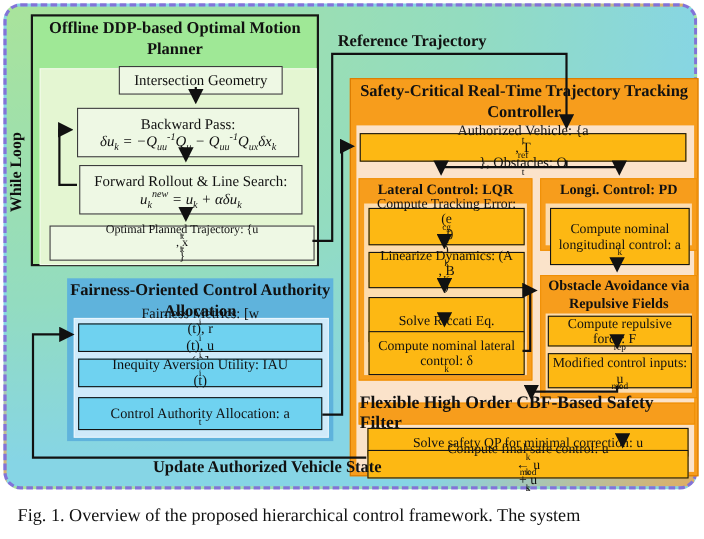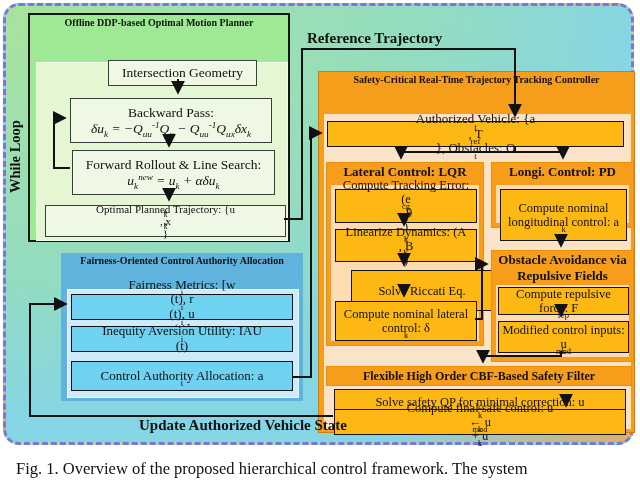--- a/index.html
+++ b/index.html
@@ -5,21 +5,21 @@
   html,body{margin:0;padding:0;background:#fff;}
   .stage{position:relative;width:640px;height:490px;background:#ffffff;overflow:hidden;
          font-family:"Liberation Serif",serif;color:#111;}
   .figure{position:absolute;left:3px;top:3px;width:631px;height:442px;box-sizing:border-box;
           border:3px dashed #8273d8;border-radius:16px;
           background:radial-gradient(ellipse 1400px 900px at 0% 0%,
             #a9e39b 0%, #93dcc0 30%, #86d5e5 46%, #86d5e5 55%, #f2a648 68%, #f79d1c 82%);}
   .wires{position:absolute;left:0;top:0;width:631px;height:442px;z-index:40;pointer-events:none;}
   .panel{position:absolute;box-sizing:border-box;}
   .ptitle{position:absolute;left:0;right:0;top:2px;text-align:center;font-weight:bold;
-          font-size:10px;line-height:1.24;}
+          font-size:15px;line-height:1.24;}
   .box{position:absolute;box-sizing:border-box;display:flex;flex-direction:column;align-items:center;
        justify-content:center;text-align:center;font-size:12.5px;line-height:1.12;padding:12px 2px;}
   sub,sup{font-size:0.68em;line-height:0;}
   
   .green{left:22px;top:7px;width:262px;height:229px;background:#9fe896;border:2px solid #161616;}
   .green .inner{position:absolute;left:6px;top:47px;width:250px;height:177px;background:#e4f6d2;
                 border:1px solid rgba(255,255,255,.55);}
   .gbox{background:#eef8e4;border:1.2px solid #3c3c3c;}
   .while-label{position:absolute;left:1px;top:92px;height:118px;writing-mode:vertical-rl;
                transform:rotate(180deg);font-weight:bold;font-size:14.5px;text-align:center;z-index:5;}
@@ -30,21 +30,21 @@
   .bbox{background:#6fd2f0;border:1.4px solid #131313;font-size:13px;}
   
   .orange{left:312px;top:65px;width:317px;height:362px;background:#f79d1c;border:1.5px solid #d97b00;}
   .orange .inner{position:absolute;left:5px;top:42px;width:307px;height:315px;background:#fbe3ca;}
   .sub{position:absolute;box-sizing:border-box;background:#f79d1c;border:1.5px solid #ef8f06;}
   .sub .sinner{position:absolute;left:4px;right:4px;bottom:4px;background:#fcdcb0;}
   .shdr{position:absolute;left:0;right:0;top:1px;text-align:center;font-weight:bold;
         font-size:13px;line-height:1.22;}
   .obox{background:#fdb813;border:1.4px solid #151515;}
   .goldbar{position:absolute;box-sizing:border-box;background:#f79d1c;border:1.5px solid #ef8f06;
-           display:flex;align-items:center;justify-content:center;font-weight:bold;font-size:12px;}
+           display:flex;align-items:center;justify-content:center;font-weight:bold;font-size:16px;}
   
   .flabel{position:absolute;font-weight:bold;font-size:15px;z-index:45;}
   .caption{position:absolute;left:5px;top:459px;width:632px;font-size:16.5px;line-height:1.25;margin-left:11px;}
 </style>
 </head>
 <body>
 
 <div class="stage">
   <div class="figure">
 
@@ -77,21 +77,21 @@
     <div class="panel orange">
       <div class="ptitle">Safety-Critical Real-Time Trajectory Tracking Controller</div>
       <div class="inner"></div>
       <div class="box obox" style="left:8px;top:49px;width:297px;height:26px;font-size:13px;">Authorized Vehicle: {a<sub>t</sub>, T<sub>ref</sub>}, Obstacles: O<sub>t</sub></div>
 
       <div class="sub" style="left:7px;top:90px;width:158px;height:184px;">
         <div class="shdr">Lateral Control: LQR</div>
         <div class="sinner" style="top:22px;"></div>
         <div class="box obox" style="left:8px;top:26px;width:142px;height:34px;">Compute Tracking Error: (e<sub>cg</sub>, θ<sub>e</sub>)</div>
         <div class="box obox" style="left:8px;top:66px;width:142px;height:33px;">Linearize Dynamics: (A<sub>k</sub>, B<sub>K</sub>)</div>
-        <div class="box obox" style="left:24px;top:107px;width:142px;height:41px;">Solve Riccati Eq.</div>
+        <div class="box obox" style="left:8px;top:107px;width:142px;height:41px;">Solve Riccati Eq.</div>
         <div class="box obox" style="left:8px;top:138px;width:142px;height:40px;">Compute nominal lateral control: δ<sub>k</sub></div>
       </div>
 
       <div class="sub" style="left:172px;top:90px;width:143px;height:66px;text-decoration:underline;">
         <div class="shdr">Longi. Control: PD</div>
         <div class="sinner" style="top:22px;"></div>
         <div class="box obox" style="left:8px;top:26px;width:127px;height:52px;">Compute nominal longitudinal control: a<sub>k</sub></div>
       </div>
 
       <div class="sub" style="left:172px;top:178px;width:143px;height:112px;">

